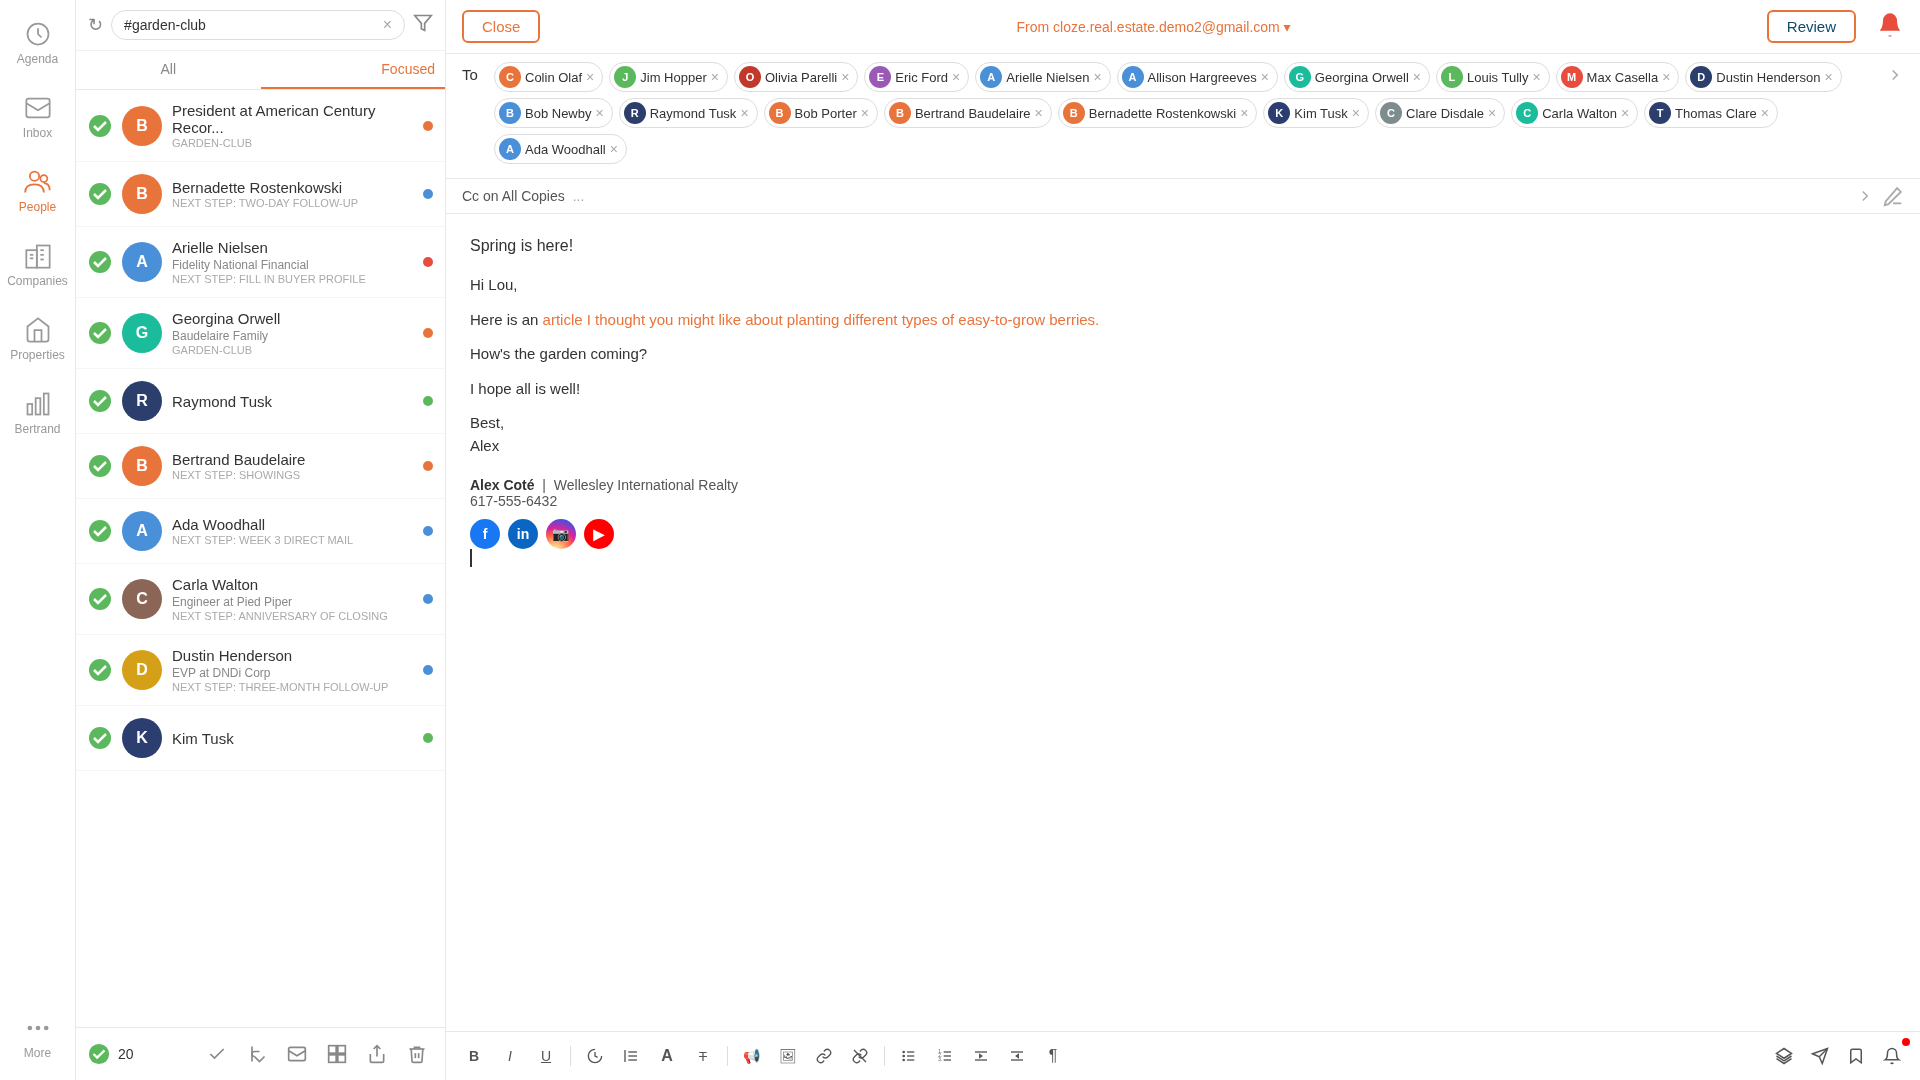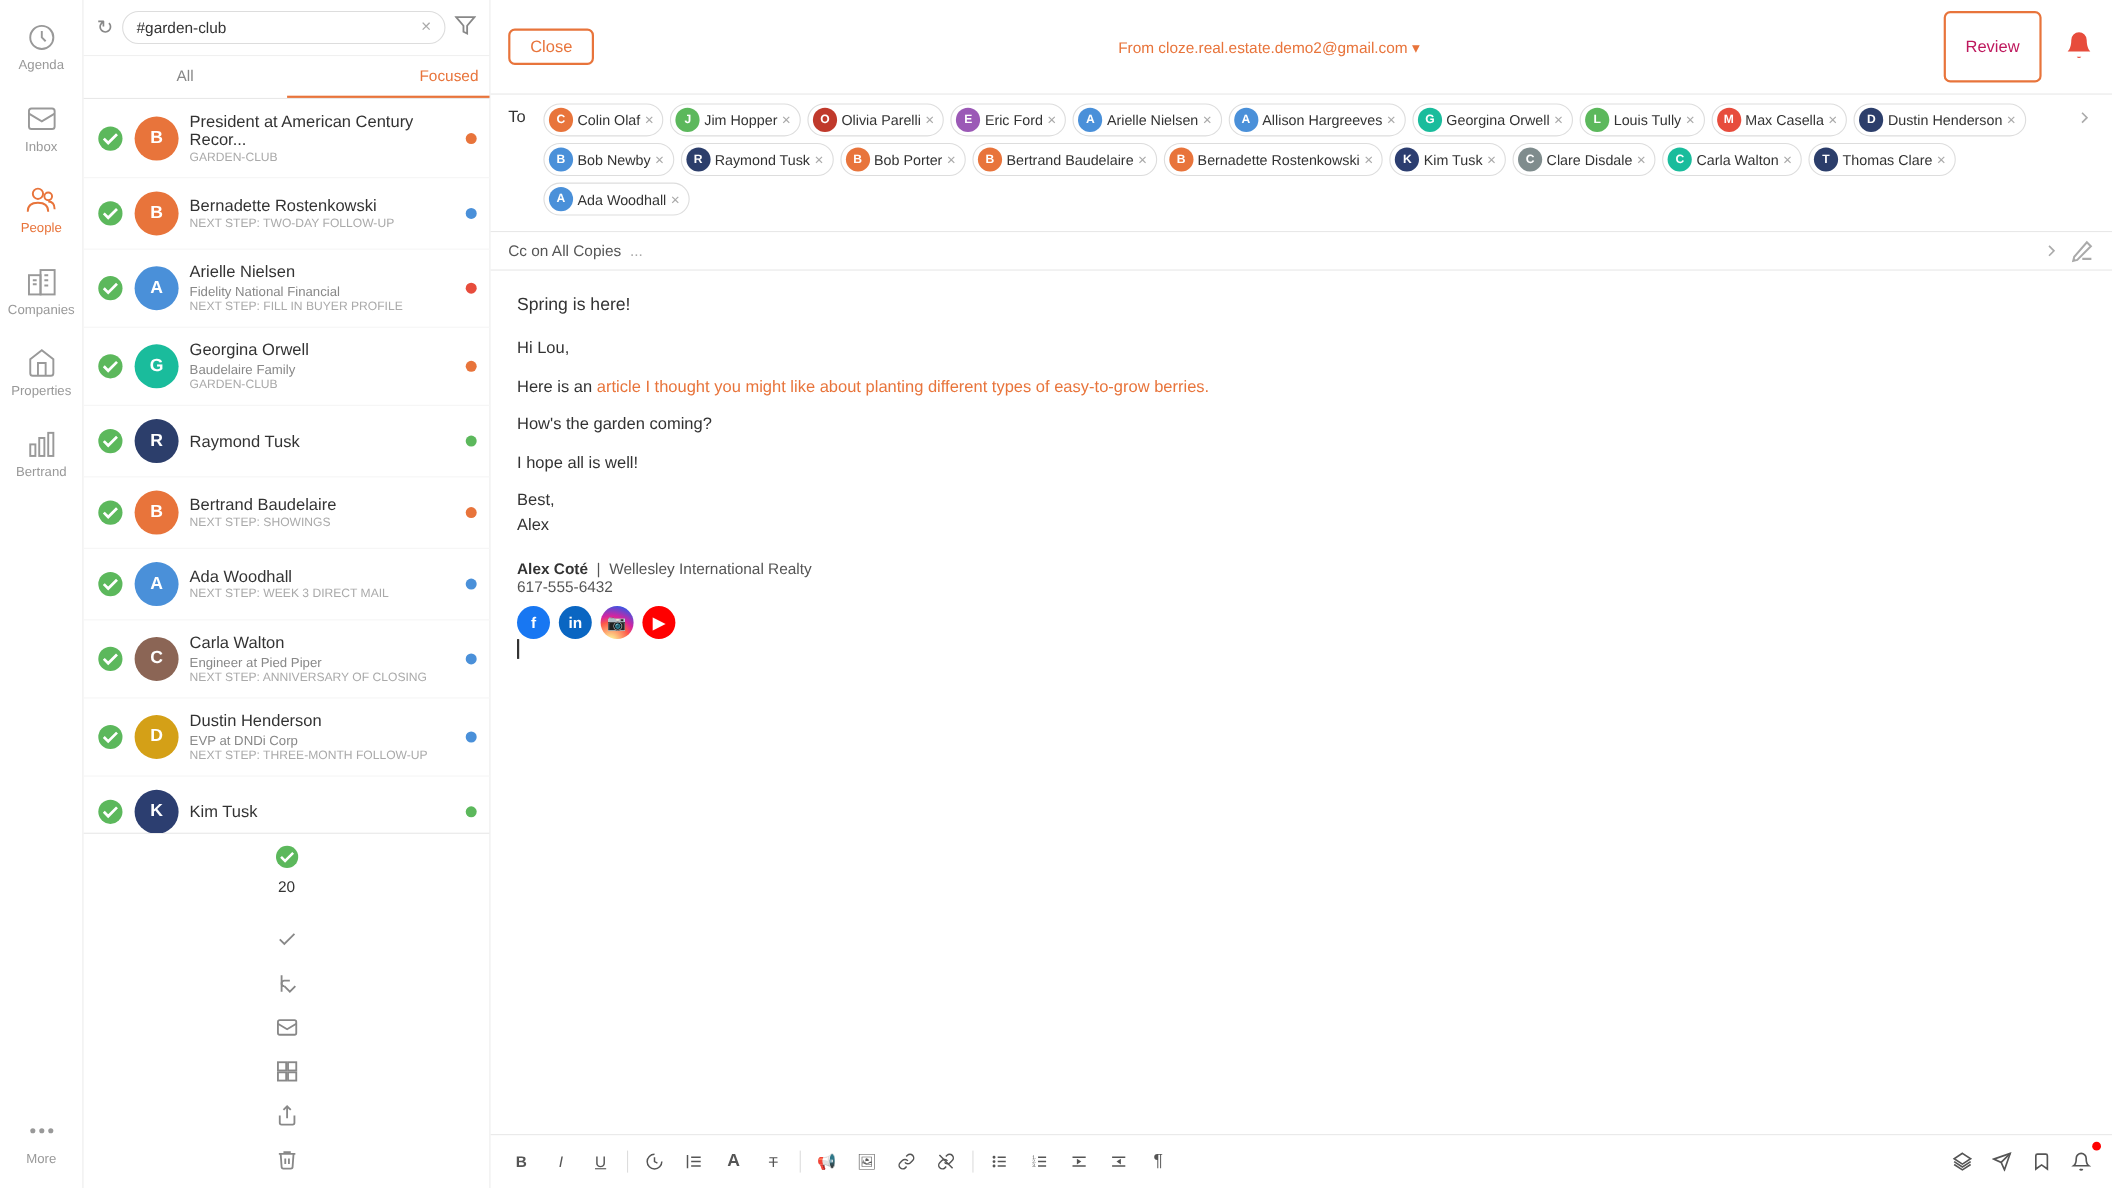--- a/index.html
+++ b/index.html
@@ -138,21 +138,20 @@
       border-radius: 50%;
       flex-shrink: 0;
     }
 
     .list-footer {
       padding: 10px 12px;
       display: flex;
       align-items: center;
       gap: 8px;
       border-top: 1px solid #e8e8e8;
-      flex-direction: column;
     }
 
     
     .email-panel {
       flex: 1;
       display: flex;
       flex-direction: column;
       background: #fff;
     }
 
@@ -174,24 +173,24 @@
       font-weight: 500;
     }
     .from-field {
       flex: 1;
       text-align: center;
       color: #e8743b;
       font-size: 14px;
     }
     .review-btn {
       border: 2px solid #e8743b;
-      color: #be185d;
+      color: #0c4a6e;
       background: none;
       border-radius: 6px;
-      padding: 22px 18px;
+      padding: 6px 18px;
       font-size: 15px;
       cursor: pointer;
       font-weight: 500;
     }
 
     .email-recipients {
       padding: 8px 16px;
       border-bottom: 1px solid #e8e8e8;
     }
     .recipient-row {

